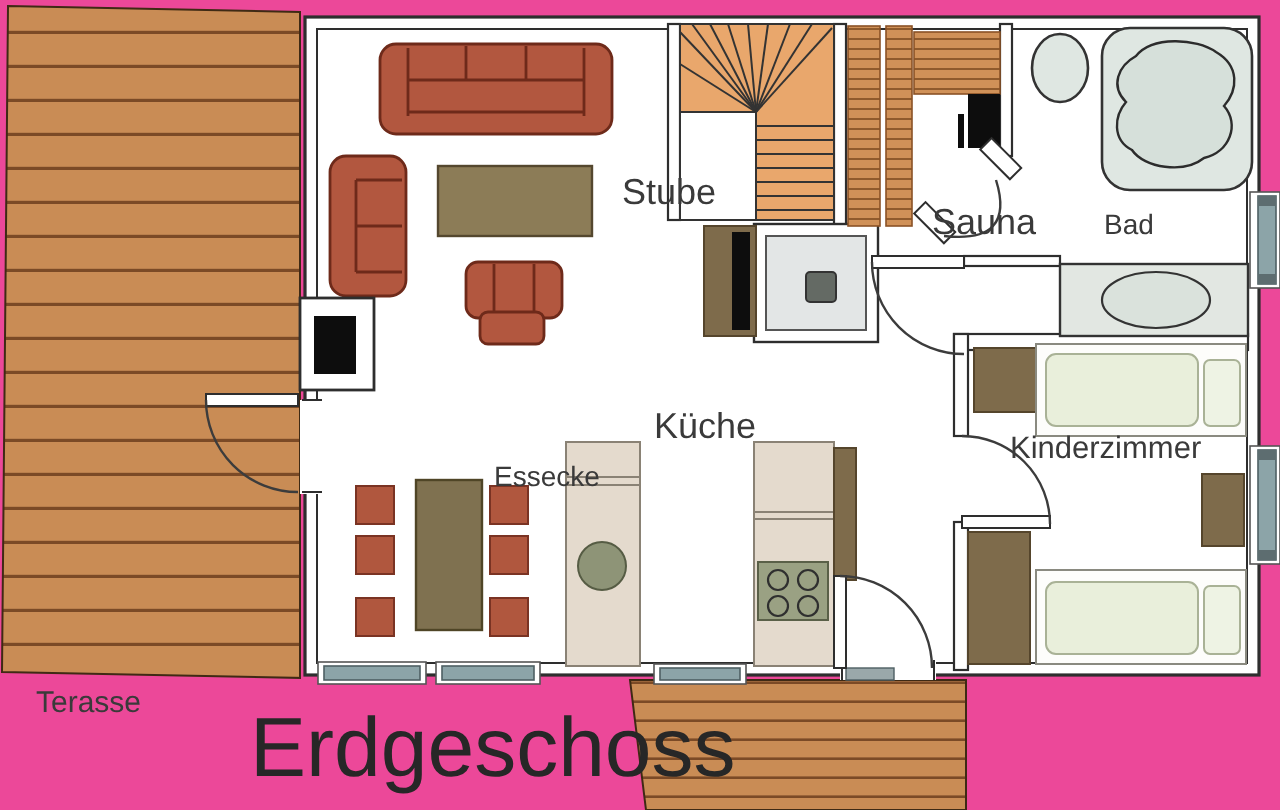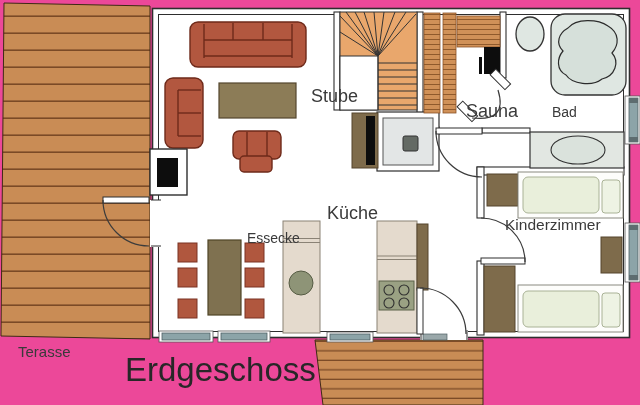--- a/index.html
+++ b/index.html
@@ -7,21 +7,21 @@
         font-family:"Liberation Sans", sans-serif;background:#ec4899;}
   #plan svg{position:absolute;left:0;top:0;}
   .lbl{position:absolute;color:#3a3a3a;white-space:nowrap;line-height:1;}
   .lbl-stube       {left:311px;top:87px;font-size:18px;}
   .lbl-essecke     {left:206px;top:231px;font-size:14px;margin-left:41px;}
   .lbl-kueche      {left:327px;top:204px;font-size:18px;}
   .lbl-sauna       {left:466px;top:102px;font-size:18px;}
   .lbl-bad         {left:552px;top:105px;font-size:14px;}
   .lbl-kinderzimmer{left:505px;top:217px;font-size:15.5px;}
   .lbl-terasse     {left:18px; top:344px;font-size:15px;}
-  .lbl-erdgeschoss {left:125px;top:353px;font-size:33px;color:#272727;}
+  .lbl-erdgeschoss {left:125px;top:353px;font-size:42px;color:#272727;}
 </style>
 </head>
 <body>
 
 <div id="plan">
 <svg width="640" height="405" viewBox="0 0 640 405">
   <defs>
     <pattern id="wood17" width="12" height="17" patternUnits="userSpaceOnUse">
       <rect width="12" height="17" fill="#c98c55"></rect>
       <rect y="15.4" width="12" height="1.6" fill="#7b4a26"></rect>

